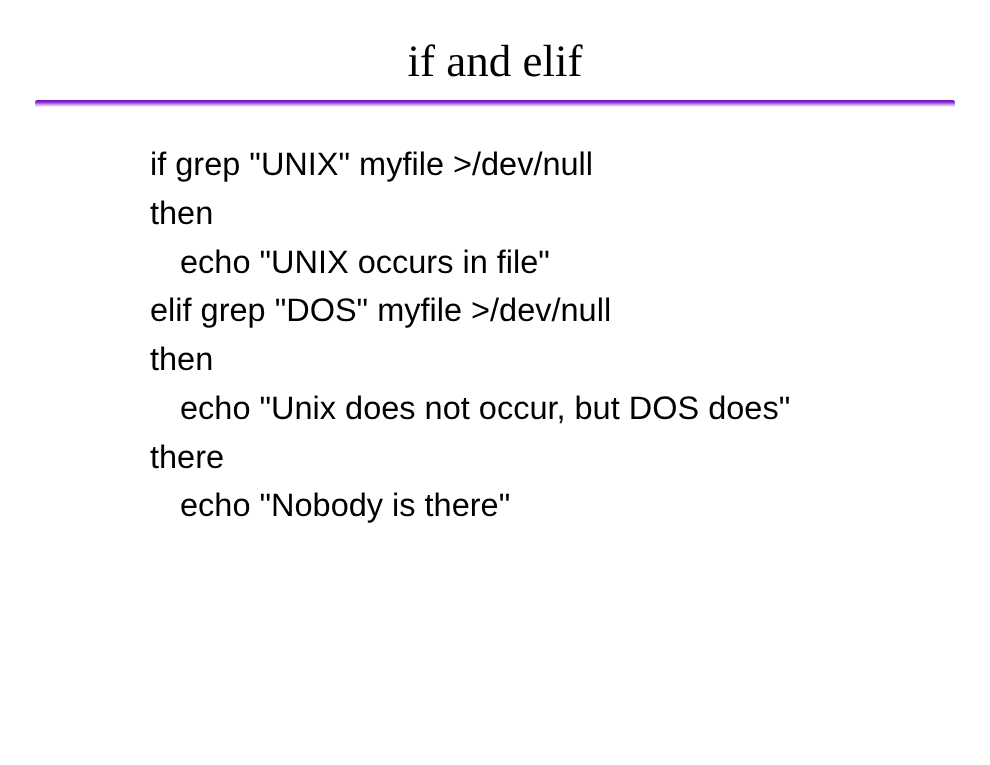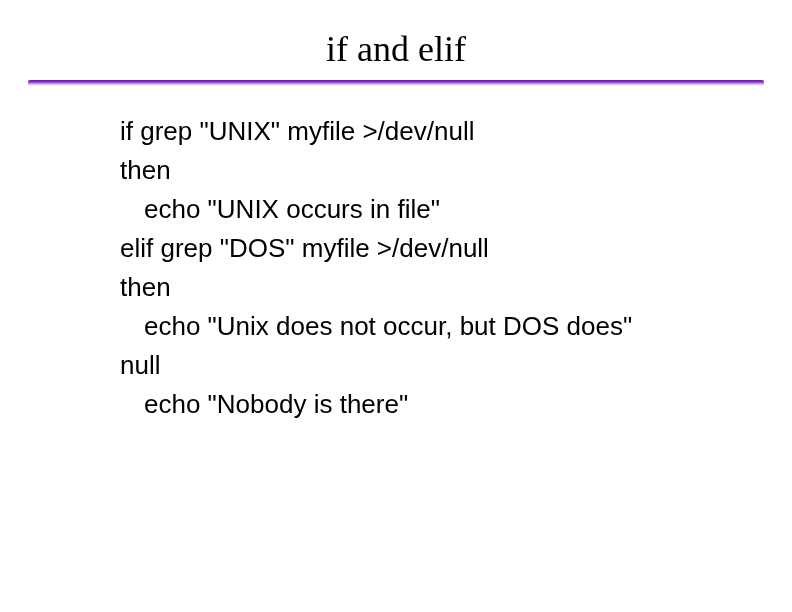--- a/index.html
+++ b/index.html
@@ -36,16 +36,16 @@
   </div>
   <div class="rule"></div>
 
   <div class="content">
     <div class="code-line">if grep "UNIX" myfile &gt;/dev/null</div>
     <div class="code-line">then</div>
     <div class="code-line indent">echo "UNIX occurs in file"</div>
     <div class="code-line">elif grep "DOS" myfile &gt;/dev/null</div>
     <div class="code-line">then</div>
     <div class="code-line indent">echo "Unix does not occur, but DOS does"</div>
-    <div class="code-line">null</div>
+    <div class="code-line">there</div>
     <div class="code-line indent">echo "Nobody is there"</div>
   </div>
 </div>
 
 </body></html>

